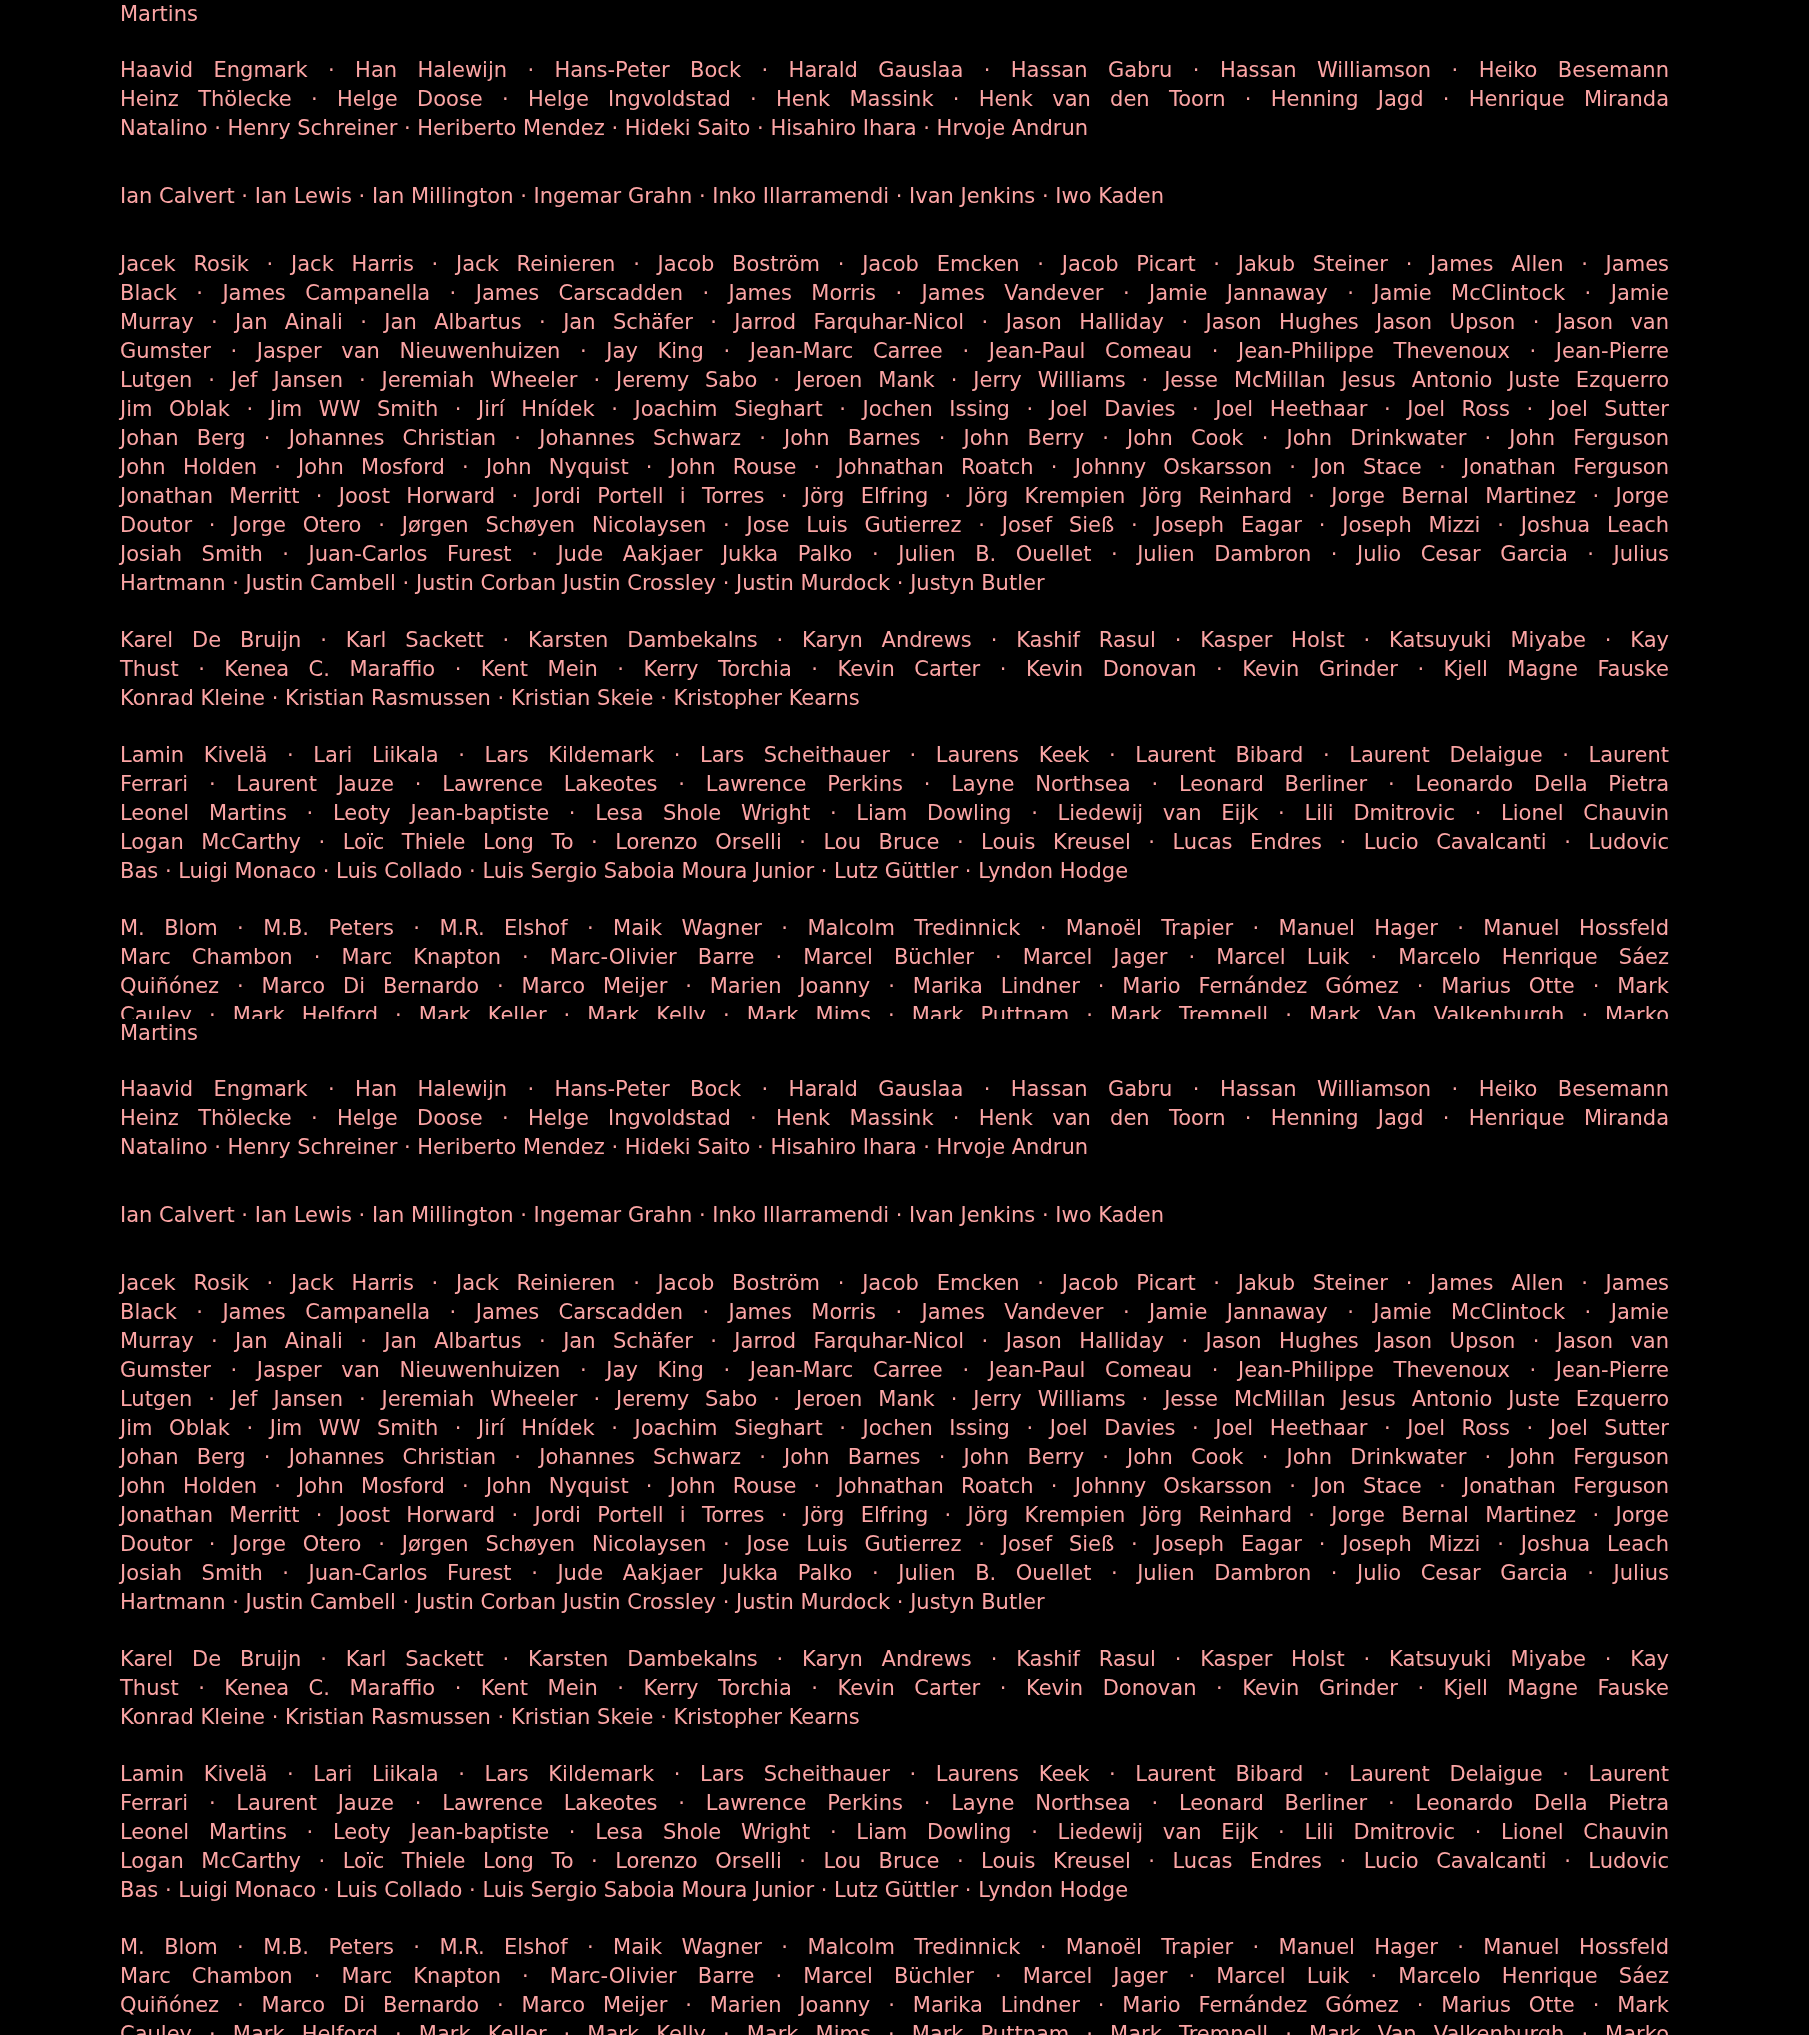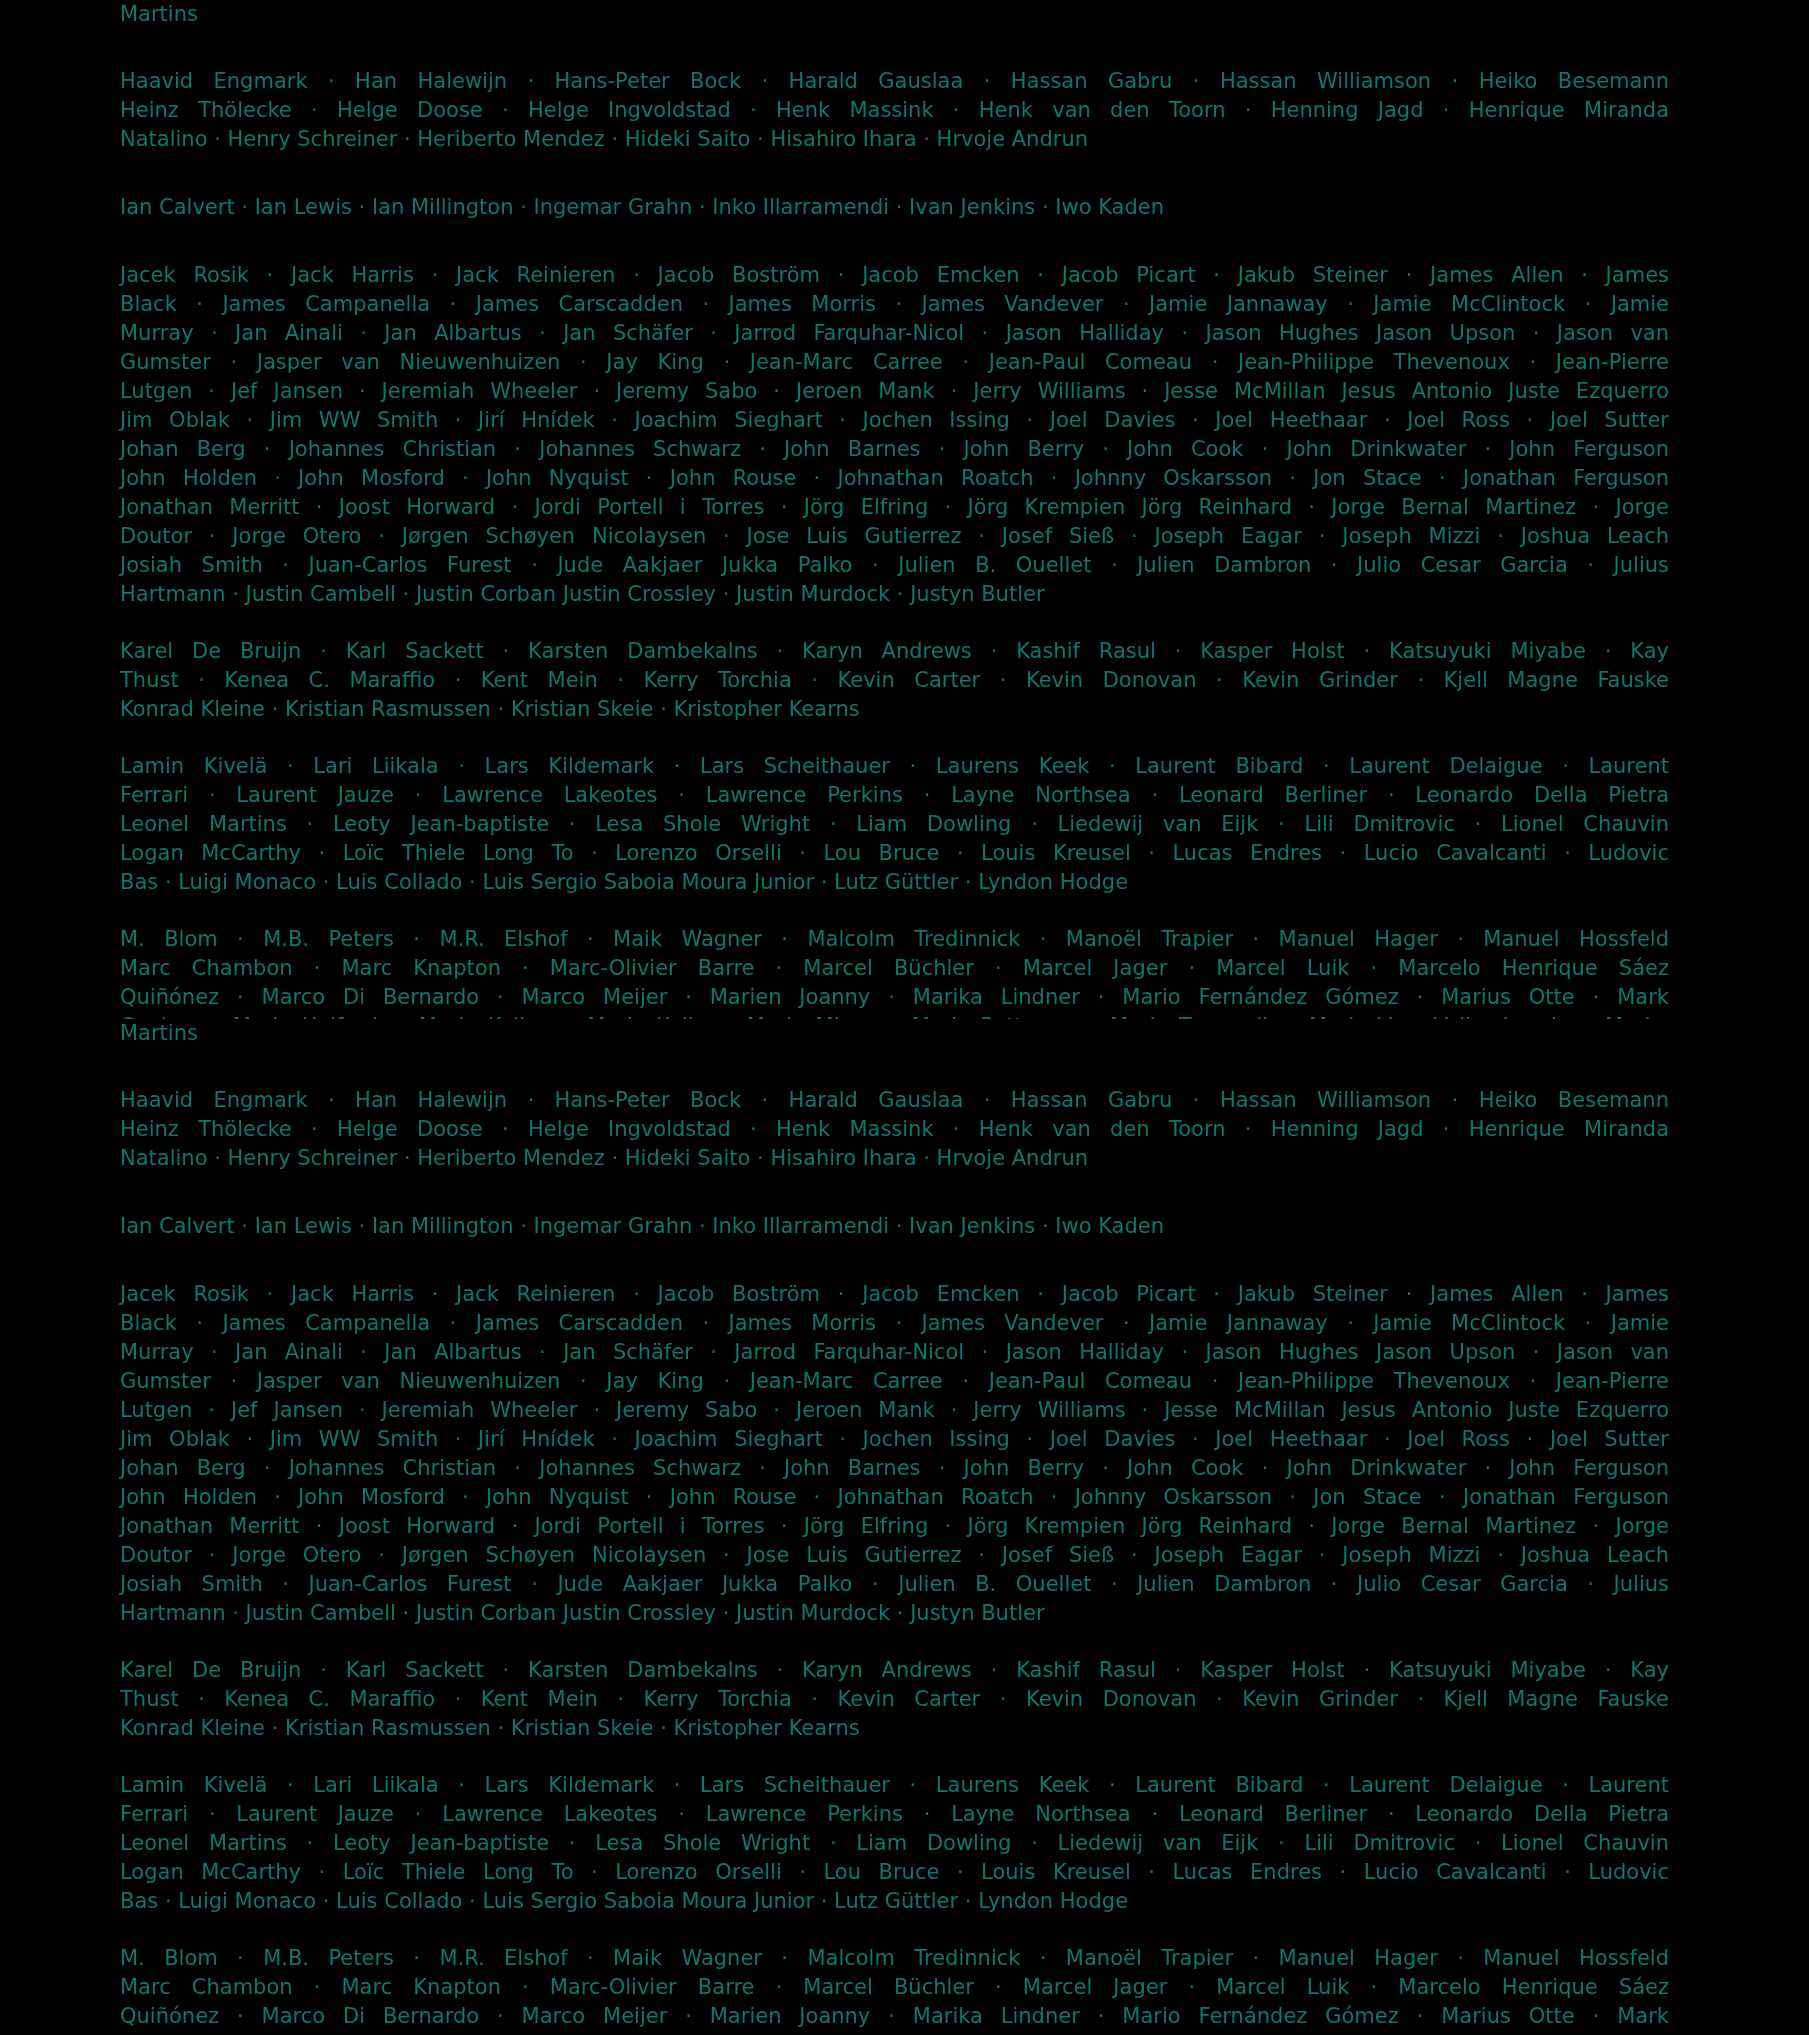--- a/index.html
+++ b/index.html
@@ -15,28 +15,28 @@
     left: 0; width: 1809px;
     background: #000000;
   }
   #copyA { top: -0.5px; }
   #copyB { top: 1019px; height: 1016px; overflow: hidden; }
   .col {
     margin-left: 120px;
     width: 1549px;
   }
   .line {
-    color: #0f766e;
+    color: #fca5a5;
     font-size: 21px;
     line-height: 29px;
     text-align: justify;
     text-align-last: auto;
   }
   .just { text-align-last: justify; }
-  .section-h { margin-top: 38px; }
+  .section-h { margin-top: 27px; }
   .section-i, .section-j { margin-top: 39px; }
   .section-k, .section-l, .section-m { margin-top: 28px; }
 </style>
 </head>
 <body>
 
 <div class="copy" id="copyA">
   <div class="col">
     <div class="line">Martins</div>
     <div class="section-h">

